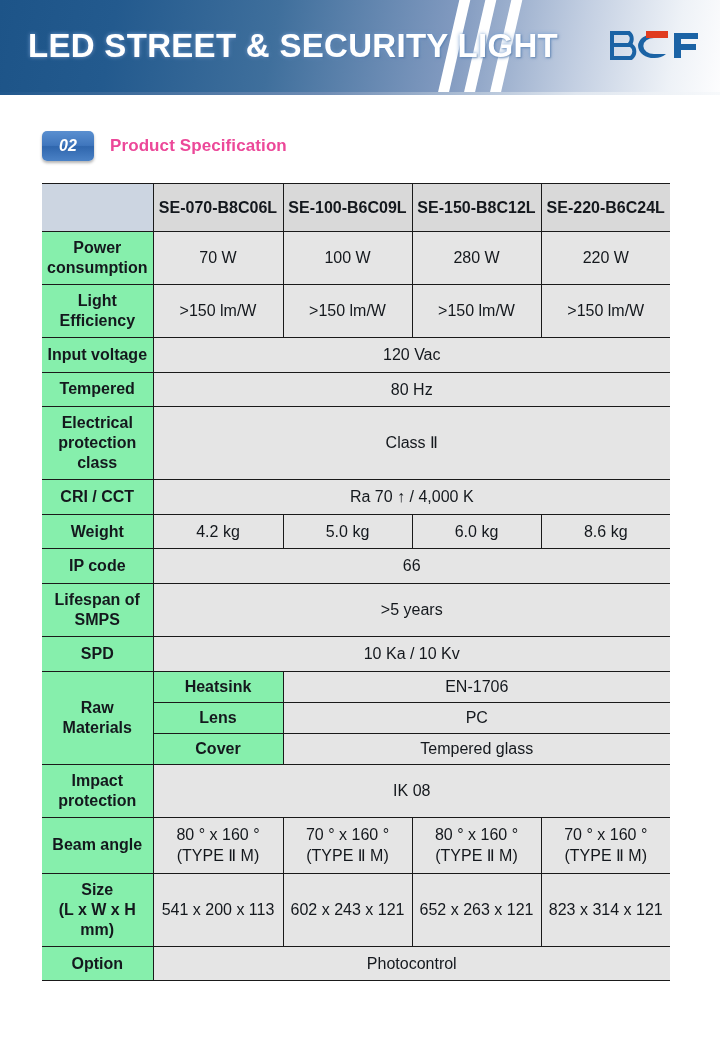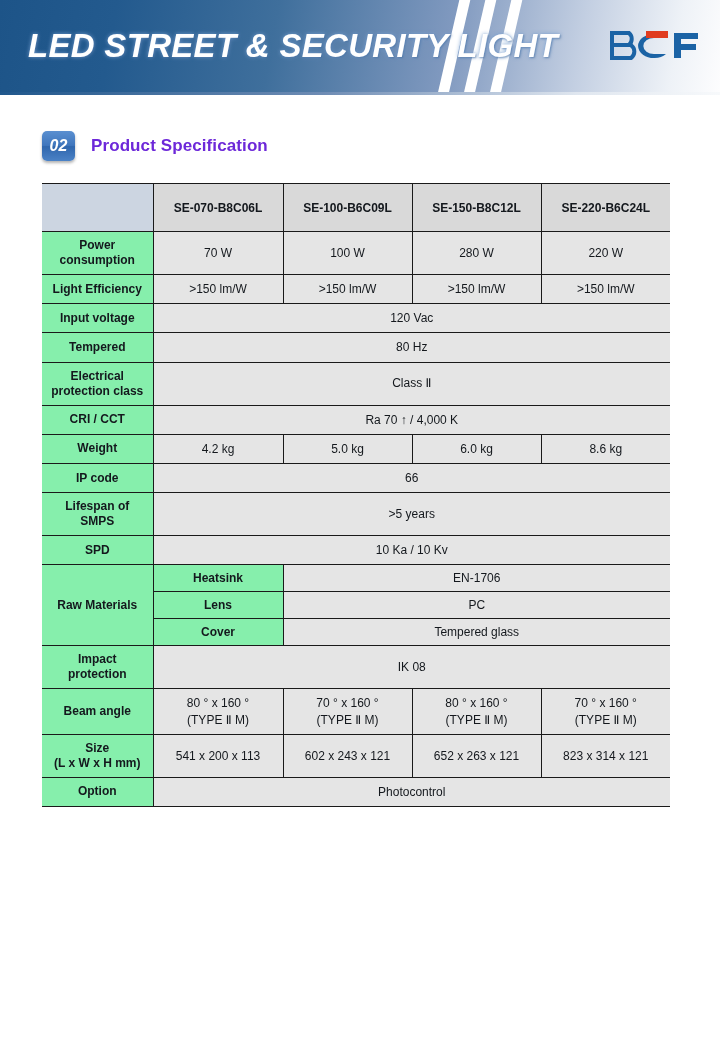--- a/index.html
+++ b/index.html
@@ -10,21 +10,20 @@
     font-family:"Liberation Sans", sans-serif;
     overflow:hidden;
   }
 
   
   .banner{
     position:relative;
     width:720px; height:92px;
     background:linear-gradient(100deg,#1d5488 0%,#235a8e 16%,#3f6f9c 38%,#8099bf 62%,#c3cfe2 80%,#eef2f7 93%,#fdfdfe 100%);
     overflow:hidden;
-    font-style:italic;
   }
   .stripes{ position:absolute; top:-12px; left:448px; width:130px; height:120px; }
   .stripe{
     position:absolute; top:0; width:11px; height:122px;
     background:#ffffff; transform:skewX(-13deg);
   }
   .stripe.s1{ left:0px; }
   .stripe.s2{ left:26px; }
   .stripe.s3{ left:52px; }
   .banner-title{
@@ -43,43 +42,43 @@
     background:linear-gradient(90deg,#20578c 0%,#6e8cb4 45%,#dfe6ef 80%,#f7f9fb 100%);
   }
   .below-band{ width:720px; height:12px; background:#ffffff; }
 
   
   .section-head{
     display:flex; align-items:center;
     margin:24px 0 0 42px;
   }
   .badge{
-    width:33px; height:30px; border-radius:5px;
+    width:52px; height:30px; border-radius:5px;
     background:linear-gradient(180deg,#5a8fd0 0%,#3f76bd 48%,#2f66ad 52%,#4b82c6 100%);
     color:#ffffff; font-size:16px; font-weight:bold; font-style:italic;
     display:flex; align-items:center; justify-content:center;
     box-shadow:0 2px 3px rgba(0,0,0,.30);
   }
   .section-title{
     margin-left:16px;
-    font-size:17px; font-weight:bold; color:#6d28d9;
+    font-size:17px; font-weight:bold; color:#ec4899;
     letter-spacing:.1px;
   }
 
   
   .table-wrap{ margin:22px 0 0 42px; width:628px; }
   table.spec{
     width:628px;
     border-collapse:collapse;
     table-layout:fixed;
   }
   table.spec td{
     border-top:1.6px solid #1a1a1a;
     border-bottom:1.6px solid #1a1a1a;
-    font-size:12px;
+    font-size:16px;
     color:#14181d;
     text-align:center;
     vertical-align:middle;
     padding:6px 3px;
   }
   
   td.vsep{ border-left:1.3px solid #1a1a1a; }
 
   td.lbl{
     background:#86efac;

